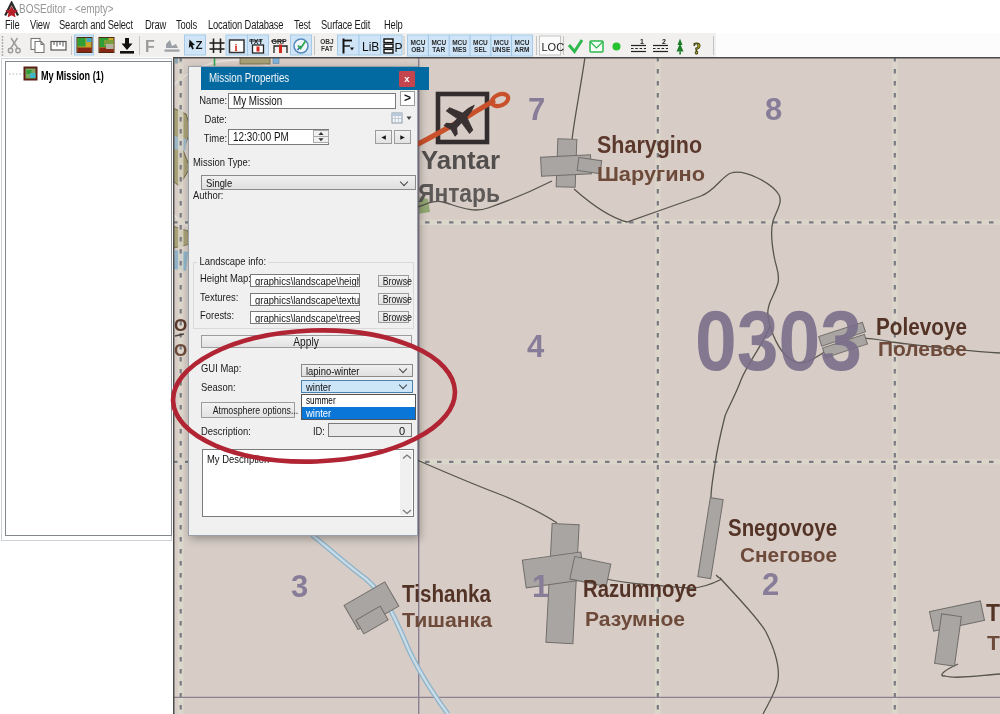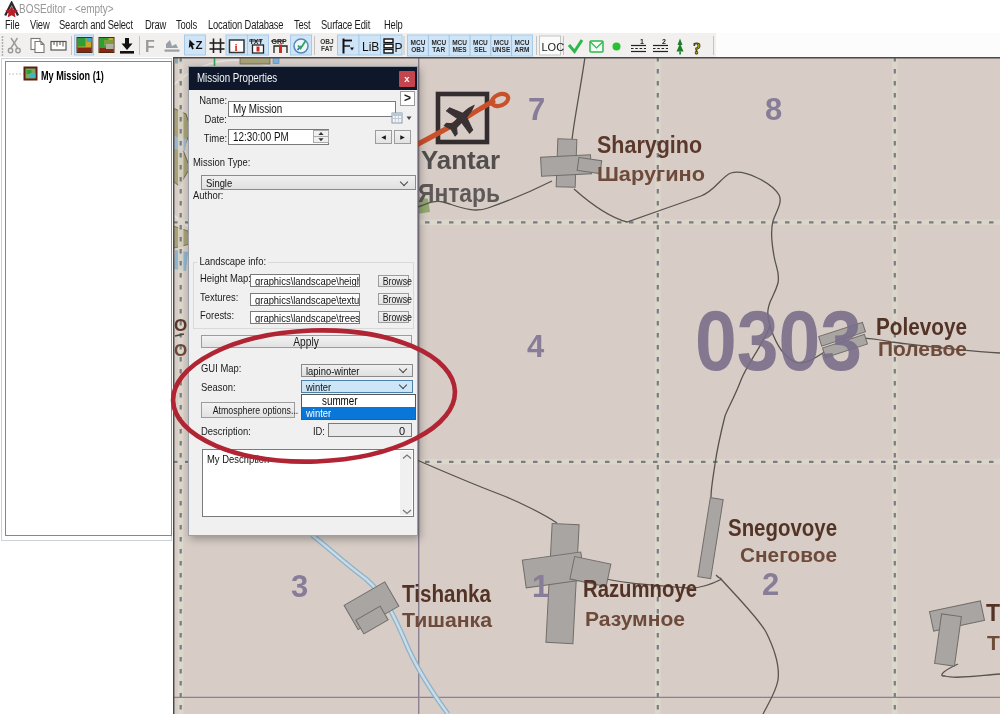--- a/index.html
+++ b/index.html
@@ -17,21 +17,21 @@
 
   
   #leftwrap { left:0; top:57px; width:173px; height:657px; background:#ffffff; }
   #treeouter { left:1px; top:1px; width:171px; height:483px; background:#fff; border:1px solid #cdd2d9; }
   #treebox { left:3px; top:2px; width:167px; height:475px; background:#fff; border:1px solid #83888f; }
   #treetext { left:35px; top:7px; font-size:12px; font-weight:bold; color:#000; transform:scaleX(0.76); transform-origin:0 0; }
 
   
   #dlg { left:188px; top:66px; width:230px; height:470px; background:#f0f0f0;
          border:1px solid #99a0a8; box-shadow:2px 3px 8px rgba(0,0,0,0.30); }
-  #dlgtitle { left:0; top:0; width:228px; height:23px; background:#0f172a; }
+  #dlgtitle { left:12px; top:0; width:228px; height:23px; background:#0369a1; }
   #dlgtitle span { position:absolute; left:8px; top:4px; font-size:12.5px; color:#f2f6f9; transform:scaleX(0.78); transform-origin:0 0; }
   #dlgclose { left:210px; top:4px; width:16px; height:16px; background:#c4454e; border-radius:1px;
               color:#fff; font-size:9.5px; font-weight:bold; text-align:center; line-height:15px; }
   .lbl { position:absolute; font-size:11.5px; color:#1a1a1a; white-space:nowrap; transform:scaleX(0.82); transform-origin:0 0; }
   .lblr { transform-origin:100% 0; }
   .inp { position:absolute; background:#fff; border:1px solid #7a7a7a; font-size:12px; color:#111;
          line-height:13px; padding:1px 0 0 4px; white-space:nowrap; overflow:hidden; }
   .inp span, .combo span { display:inline-block; transform:scaleX(0.82); transform-origin:0 0; white-space:nowrap; }
   .btn { position:absolute; background:linear-gradient(#f2f2f2,#e2e2e2); border:1px solid #9c9c9c;
          font-size:12px; color:#1a1a1a; text-align:center; }
@@ -393,21 +393,21 @@
     <path d="M173.7,714 L173.7,57.7 L1000,57.7" fill="none" stroke="#4a4a4a" stroke-width="1.5"></path>
   </svg>
 
   <div id="dlg" class="abs">
     <div id="dlgtitle" class="abs">
         <span>Mission Properties</span>
       </div>
     <div id="dlgclose" class="abs">x</div>
 
     <div class="lbl lblr" style="left:0;top:27px;width:38px;text-align:right">Name:</div>
-    <div class="inp" style="left:39px;top:34px;width:168px;height:16px"><span>My Mission</span></div>
+    <div class="inp" style="left:39px;top:26px;width:168px;height:16px"><span>My Mission</span></div>
     <div class="btn" style="left:211px;top:23.5px;width:15px;height:15px;background:#fff;line-height:13px;font-weight:bold">&gt;</div>
 
     <div class="lbl lblr" style="left:0;top:46px;width:38px;text-align:right">Date:</div>
     <svg class="overlay" width="24" height="12" style="left:202px;top:45px">
       <rect x="1" y="1" width="10" height="10" fill="#f2f5f8" stroke="#8a9aaa" stroke-width="1"></rect>
       <rect x="1" y="1" width="10" height="3" fill="#b9c8d8"></rect>
       <g stroke="#b9c4d0" stroke-width="0.8">
           <line x1="1" y1="6.5" x2="11" y2="6.5"></line>
           <line x1="4.3" y1="4" x2="4.3" y2="11"></line>
           <line x1="7.6" y1="4" x2="7.6" y2="11"></line>
@@ -451,21 +451,21 @@
     <div class="combo" style="left:112px;top:296.5px;width:112px;height:13px;line-height:12px"><span>lapino-winter</span></div>
     <span class="chev" style="left:211px;top:299px"></span>
 
     <div class="lbl" style="left:12px;top:314px">Season:</div>
     <div class="combo" style="left:112px;top:312.5px;width:112px;height:13.5px;line-height:12px;background:#cde6f7;border-color:#4a80ac"><span>winter</span></div>
     <span class="chev" style="left:211px;top:315px"></span>
 
     <div class="btn" style="left:12px;top:334.5px;width:94px;height:16px;font-size:11px;line-height:14px;white-space:nowrap"><span style="display:inline-block;transform:scaleX(0.8);transform-origin:50% 0">Atmosphere options...</span></div>
 
     <div class="abs" style="left:112px;top:326.5px;width:115px;height:26.5px;background:#fff;border:1px solid #555;z-index:5">
-      <div class="abs" style="left:0;top:0;width:113px;height:12px;font-size:12px;color:#000;padding-left:20px;line-height:12px"><span style="display:inline-block;transform:scaleX(0.82);transform-origin:0 0">summer</span></div>
+      <div class="abs" style="left:0;top:0;width:113px;height:12px;font-size:10px;color:#000;padding-left:4px;line-height:12px"><span style="display:inline-block;transform:scaleX(0.82);transform-origin:0 0">summer</span></div>
       <div class="abs" style="left:0;top:12px;width:113px;height:12px;background:#0a76d8;color:#fff;font-size:11.5px;padding-left:4px;line-height:12px"><span style="display:inline-block;transform:scaleX(0.82);transform-origin:0 0">winter</span></div>
     </div>
 
     <div class="lbl" style="left:12px;top:358px">Description:</div>
     <div class="lbl lblr" style="left:115px;top:358px;width:21px;text-align:right">ID:</div>
     <div class="inp" style="left:139px;top:355.5px;width:84px;height:14px;text-align:right;padding:1px 6px 0 0;font-size:11px;background:#e9e9e9">0</div>
 
     <div class="abs" style="left:13px;top:381.5px;width:212px;height:68px;background:#fff;border:1px solid #7a7a7a">
       <div class="abs" style="left:4px;top:3px;font-size:11.5px;color:#111;transform:scaleX(0.82);transform-origin:0 0">My Description</div>
       <div class="abs" style="right:1px;top:1px;width:12px;height:64px;background:#f0f0f0"></div>

